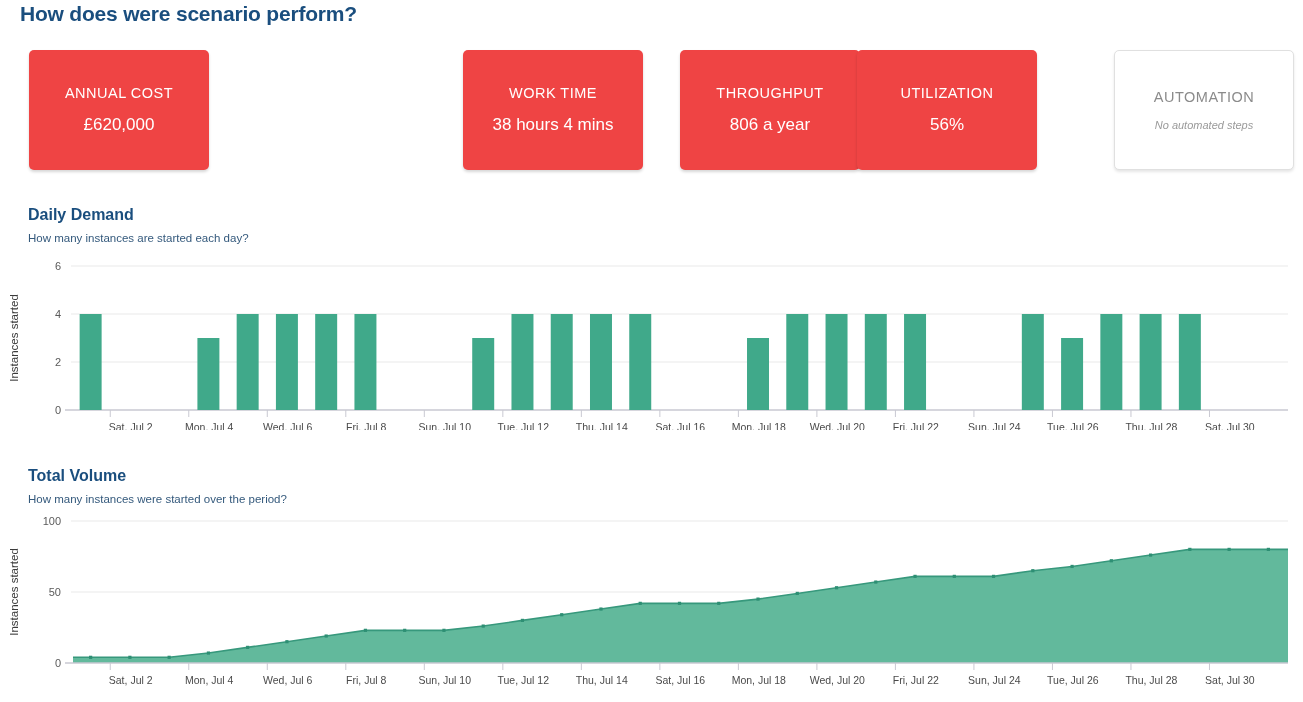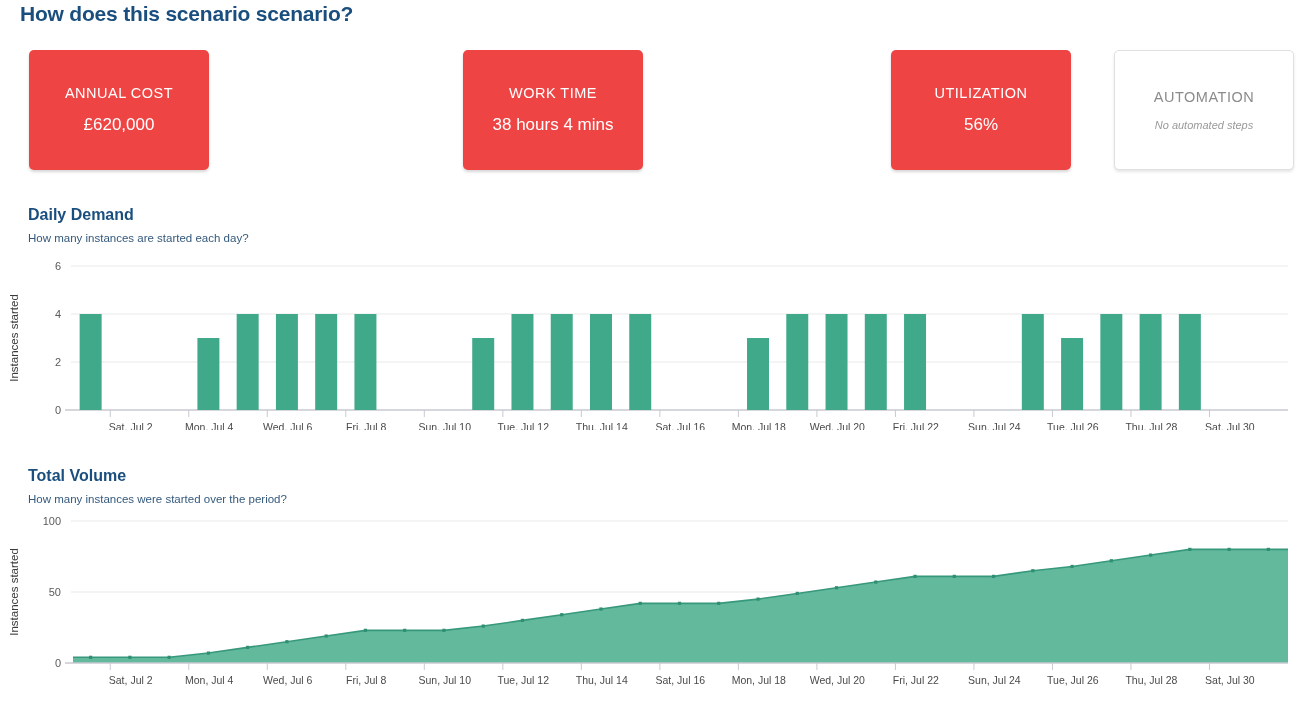--- a/index.html
+++ b/index.html
@@ -60,32 +60,36 @@
   .bar { fill: #40A98A; }
   .areafill { fill: #55B394; fill-opacity: 0.92; }
   .arealine { stroke: #37987C; stroke-width: 1.6; fill: none; }
   .marker { fill: #2E8F74; }
 </style>
 </head>
 <body>
 
 <div class="page">
 
-  <div class="page-title">How does this scenario scenario?</div>
+  <div class="page-title">How does were scenario perform?</div>
 
   <div class="kpi-row">
       <div class="kpi-card blue" style="left: 0px;">
         <div class="kpi-label">ANNUAL COST</div>
         <div class="kpi-value">£620,000</div>
       </div>
       <div class="kpi-card blue" style="left: 434px;">
         <div class="kpi-label">WORK TIME</div>
         <div class="kpi-value">38 hours 4 mins</div>
       </div>
-      <div class="kpi-card blue" style="left: 862px; text-align: center;">
+      <div class="kpi-card blue" style="left: 651px;">
+        <div class="kpi-label">THROUGHPUT</div>
+        <div class="kpi-value">806 a year</div>
+      </div>
+      <div class="kpi-card blue" style="left: 828px; text-align: center;">
         <div class="kpi-label">UTILIZATION</div>
         <div class="kpi-value">56%</div>
       </div>
       <div class="kpi-card plain" style="left: 1085px;">
         <div class="kpi-label">AUTOMATION</div>
         <div class="kpi-value">No automated steps</div>
       </div>
     </div>
 
   <div class="chart-block" id="daily-demand-block" style="top:206px; height:230px;">

